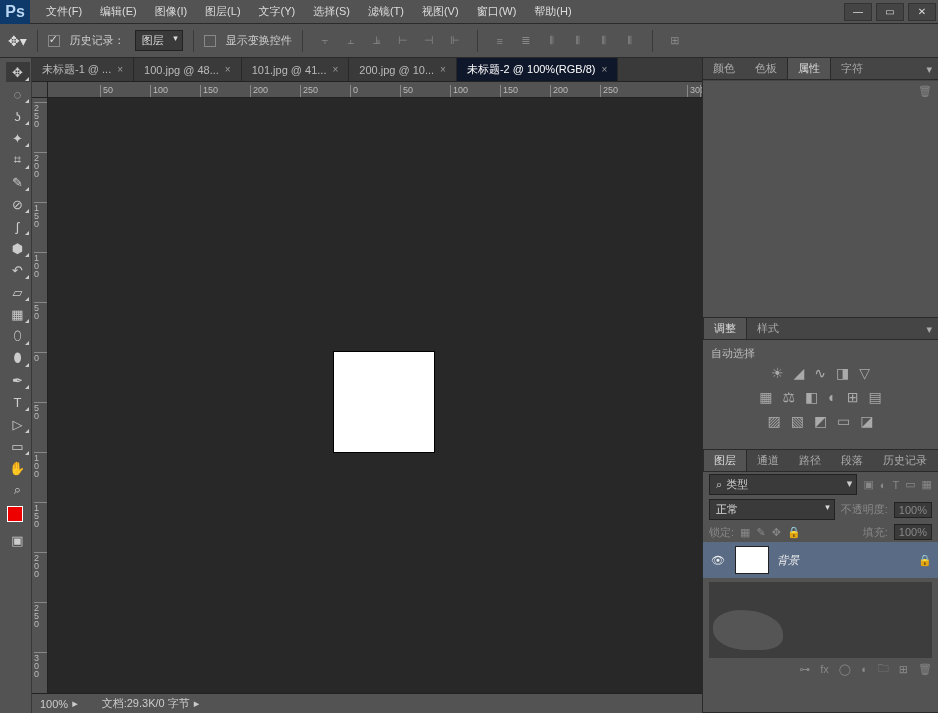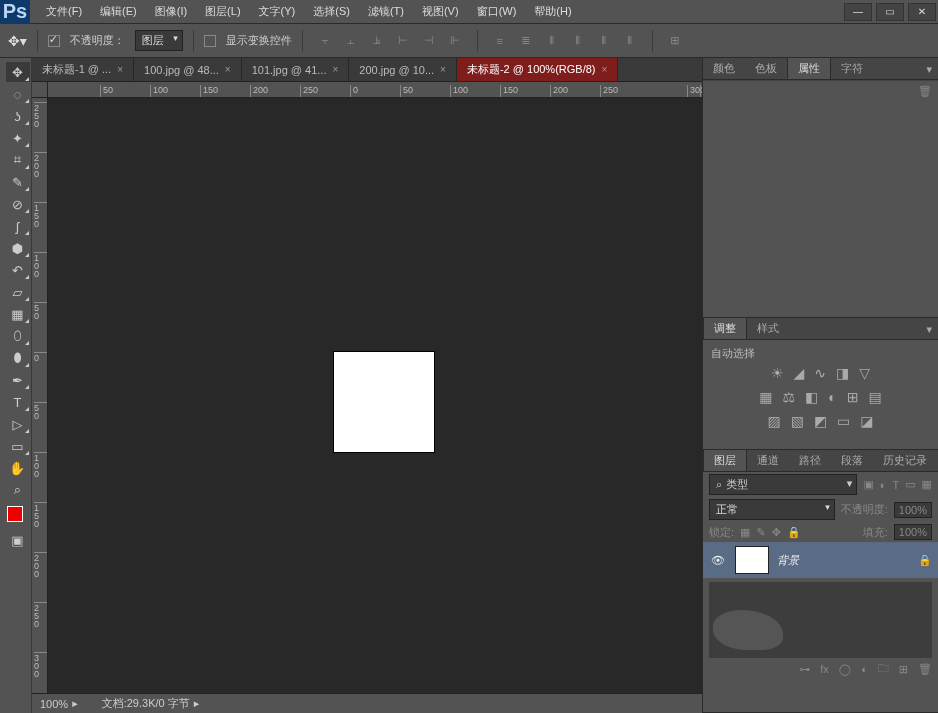--- a/index.html
+++ b/index.html
@@ -1,18 +1,18 @@
 <!DOCTYPE html>
 <html><head>
 <meta charset="utf-8">
 <style>
 * { margin:0; padding:0; box-sizing:border-box; font-family:"Microsoft YaHei",Arial,sans-serif; }
 body { background:#535353; color:#ccc; font-size:11px; width:938px; height:713px; overflow:hidden; position:relative; }
 .topbar { height:24px; background:#535353; display:flex; align-items:center; border-bottom:1px solid #2a2a2a; }
-.logo { width:30px; height:24px; background:#0e3a6b; color:#b9d6f2; display:flex; align-items:center; justify-content:center; font-weight:bold; font-size:20px; }
+.logo { width:30px; height:24px; background:#0e3a6b; color:#b9d6f2; display:flex; align-items:center; justify-content:center; font-weight:bold; font-size:16px; }
 .menu { display:flex; gap:2px; margin-left:8px; }
 .menu-item { padding:14px 8px; color:#ddd; cursor:default; }
 .winctl { margin-left:auto; display:flex; }
 .winbtn { width:28px; height:18px; background:#444; margin:1px 2px; display:flex; align-items:center; justify-content:center; color:#ddd; font-size:10px; border:1px solid #333; }
 .optbar { height:34px; background:#535353; display:flex; align-items:center; padding:0 8px; border-bottom:1px solid #2a2a2a; gap:10px; }
 .tool-ind { color:#ddd; font-size:14px; }
 .divider { width:1px; height:22px; background:#3a3a3a; }
 .chk { width:12px; height:12px; border:1px solid #888; display:inline-block; position:relative; }
 .chk.on::after { content:"✓"; position:absolute; top:-3px; left:0; color:#ddd; font-size:11px; }
 .dd { background:#3a3a3a; border:1px solid #222; padding:2px 18px 2px 6px; color:#ddd; position:relative; }
@@ -26,21 +26,21 @@
 .tool { width:24px; height:20px; display:flex; align-items:center; justify-content:center; color:#ccc; font-size:13px; position:relative; cursor:default; }
 .tool.sel { background:#3a3a3a; }
 .tool.corner::after { content:""; position:absolute; bottom:1px; right:1px; border:2px solid transparent; border-right-color:#ccc; border-bottom-color:#ccc; }
 .swatch { width:22px; height:22px; position:relative; margin-top:4px; }
 .fg { width:16px; height:16px; background:#e00; border:1px solid #fff; position:absolute; top:0; left:0; }
 .bg { width:16px; height:16px; background:#fff; border:1px solid #888; position:absolute; bottom:0; right:0; z-index:-1; }
 
 .docarea { flex:1; display:flex; flex-direction:column; background:#282828; min-width:0; }
 .tabs { height:24px; background:#3a3a3a; display:flex; border-bottom:1px solid #222; }
 .tab { padding:4px 10px; color:#bbb; display:flex; align-items:center; gap:6px; border-right:1px solid #282828; font-size:11px; }
-.tab.active { background:#7f1d1d; color:#fff; }
+.tab.active { background:#0f172a; color:#fff; }
 .tab-close { color:#999; font-size:10px; }
 .ruler-h { height:16px; background:#535353; display:flex; position:relative; overflow:hidden; border-bottom:1px solid #222; }
 .ruler-h .rcorner { width:16px; height:16px; background:#535353; border-right:1px solid #222; }
 .ruler-h .tick { position:absolute; top:3px; font-size:9px; color:#bbb; border-left:1px solid #888; padding-left:2px; height:13px; }
 .canvas-wrap { flex:1; display:flex; }
 .ruler-v { width:16px; background:#535353; position:relative; border-right:1px solid #222; overflow:hidden;}
 .ruler-v .tick { position:absolute; left:2px; font-size:9px; color:#bbb; border-top:1px solid #888; padding-top:1px; width:14px; white-space:pre; line-height:0.9; }
 .canvas { flex:1; background:#282828; position:relative; }
 .doc { position:absolute; background:#fff; box-shadow:0 0 0 1px #000; }
 .statusbar { height:20px; background:#535353; display:flex; align-items:center; padding:0 8px; color:#ccc; font-size:11px; border-top:1px solid #222; gap:4px; }
@@ -88,21 +88,21 @@
     <div class="winbtn">—</div>
     <div class="winbtn">▭</div>
     <div class="winbtn">✕</div>
   </div>
 </div>
 
 <div class="optbar">
   <span class="tool-ind">✥▾</span>
   <div class="divider"></div>
   <span class="chk on"></span>
-  <span>不透明度：</span>
+  <span>历史记录：</span>
   <span class="dd">图层</span>
   <div class="divider"></div>
   <span class="chk"></span>
   <span>显示变换控件</span>
   <div class="divider"></div>
   <div class="iconrow">
     <div class="iconbtn">⫟</div>
     <div class="iconbtn">⫠</div>
     <div class="iconbtn">⫡</div>
     <div class="iconbtn">⊢</div>

